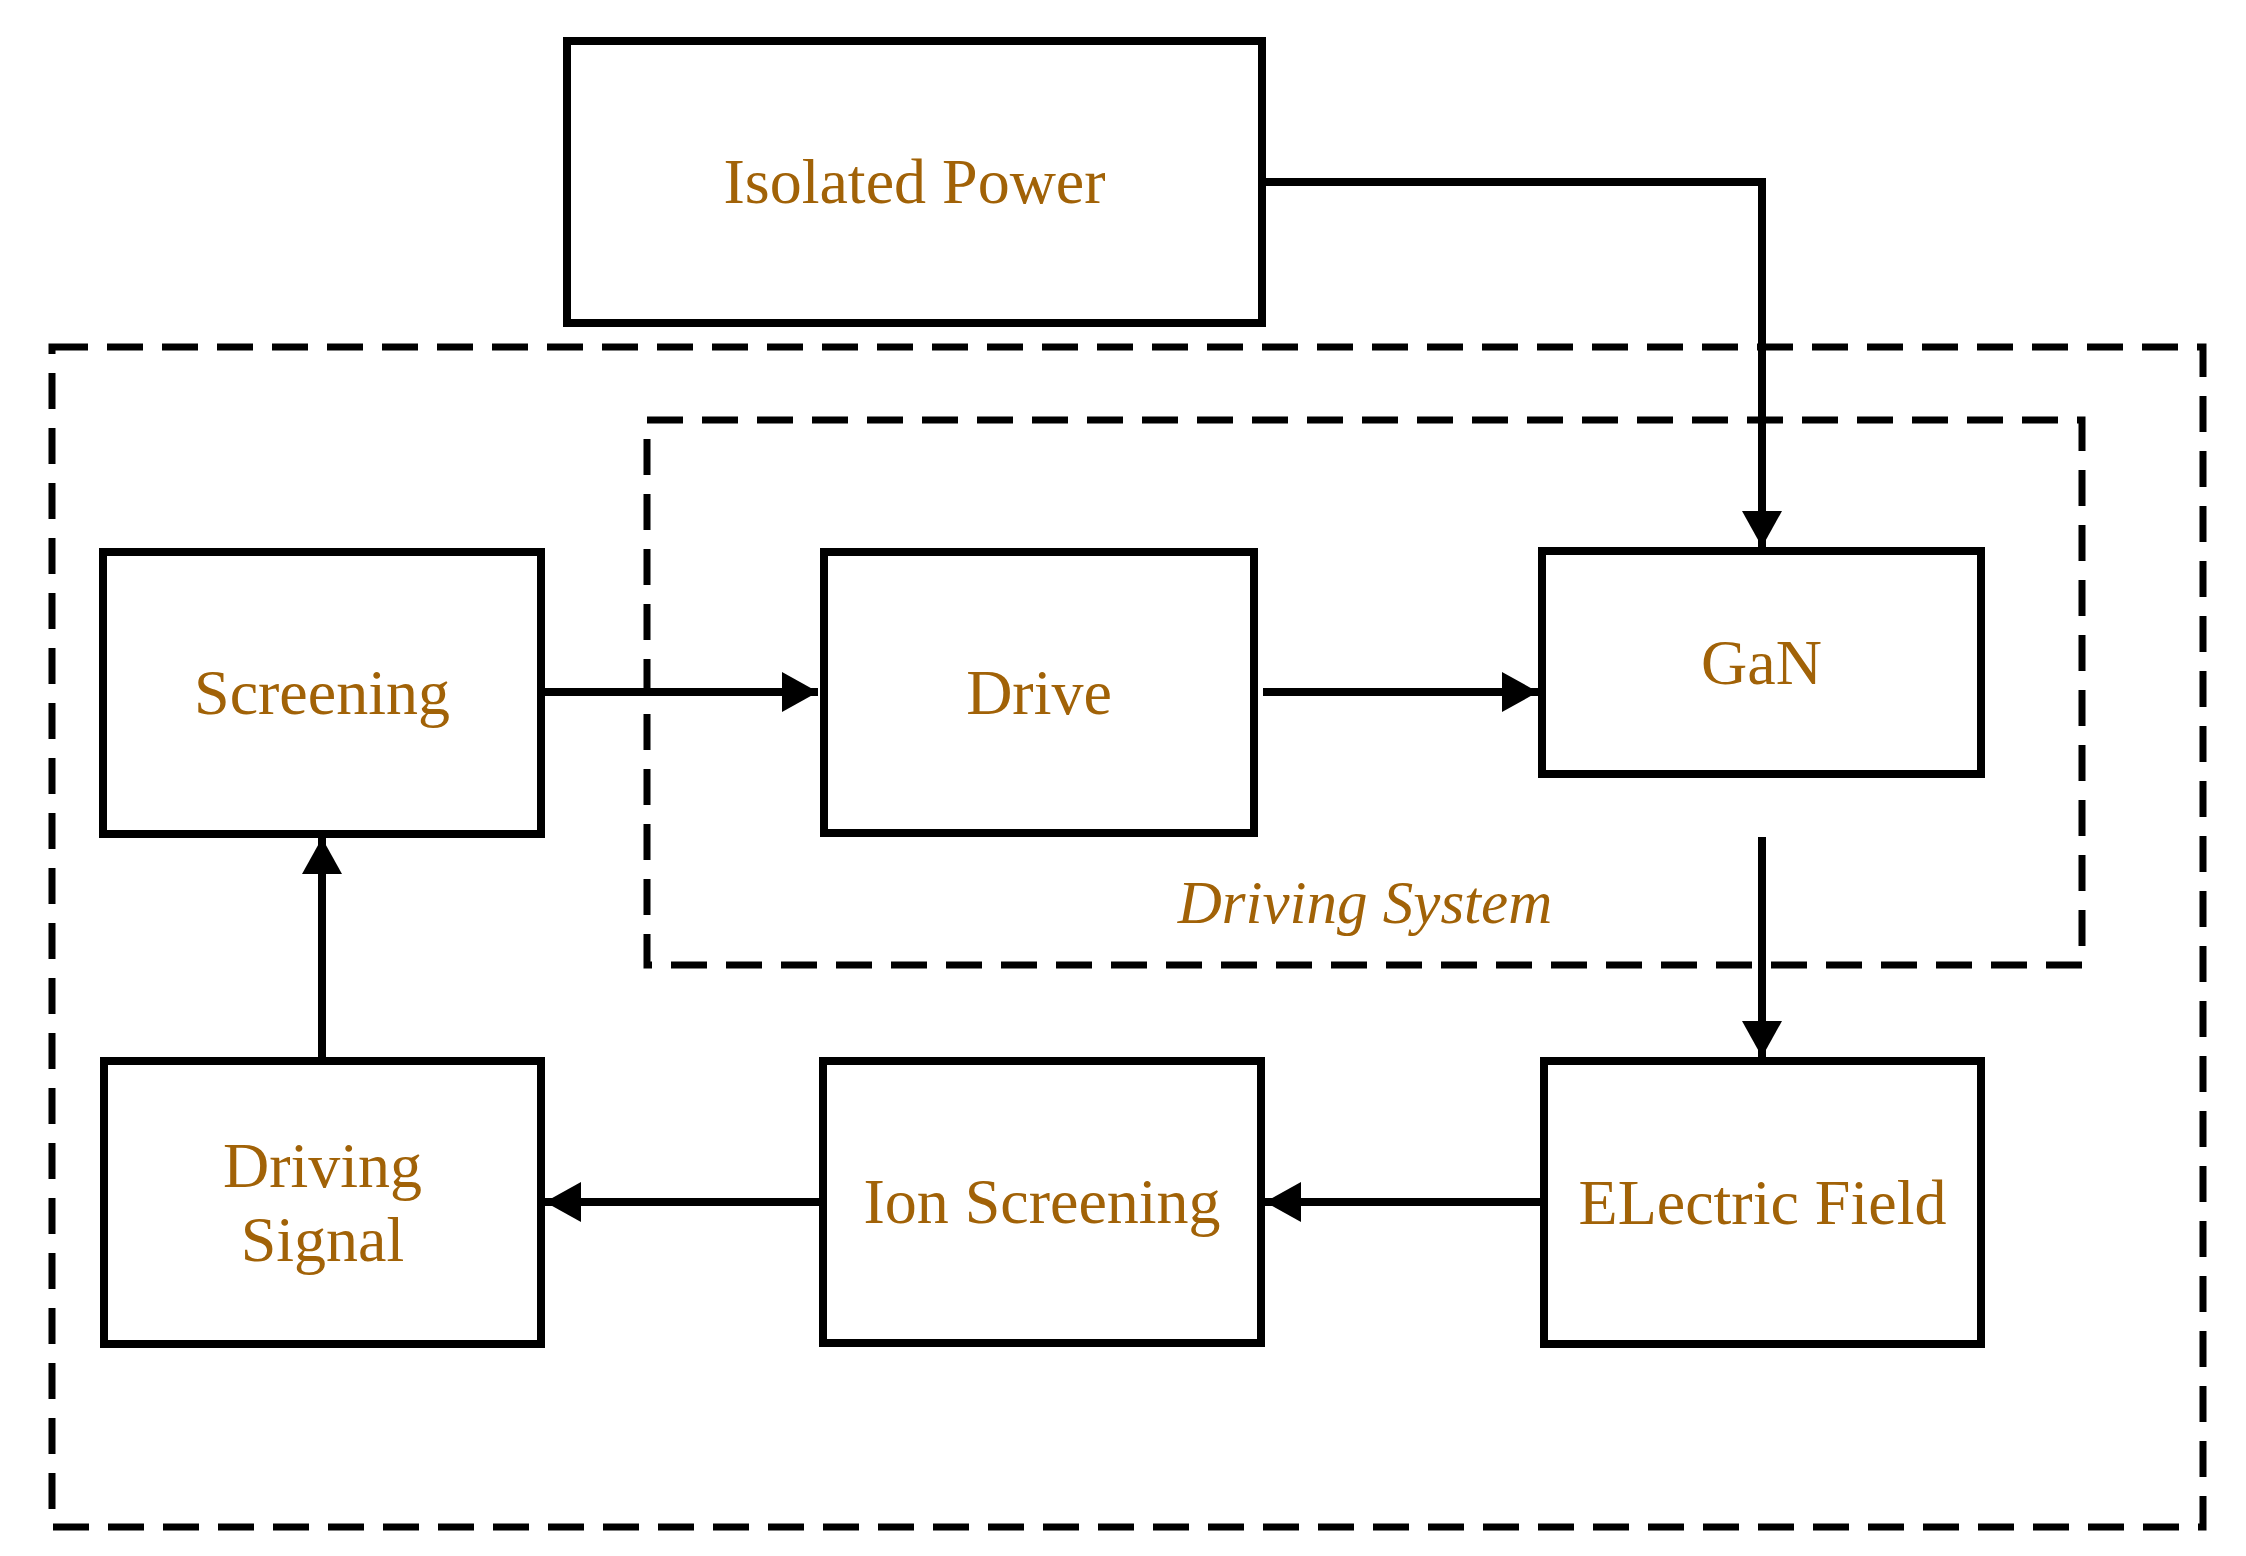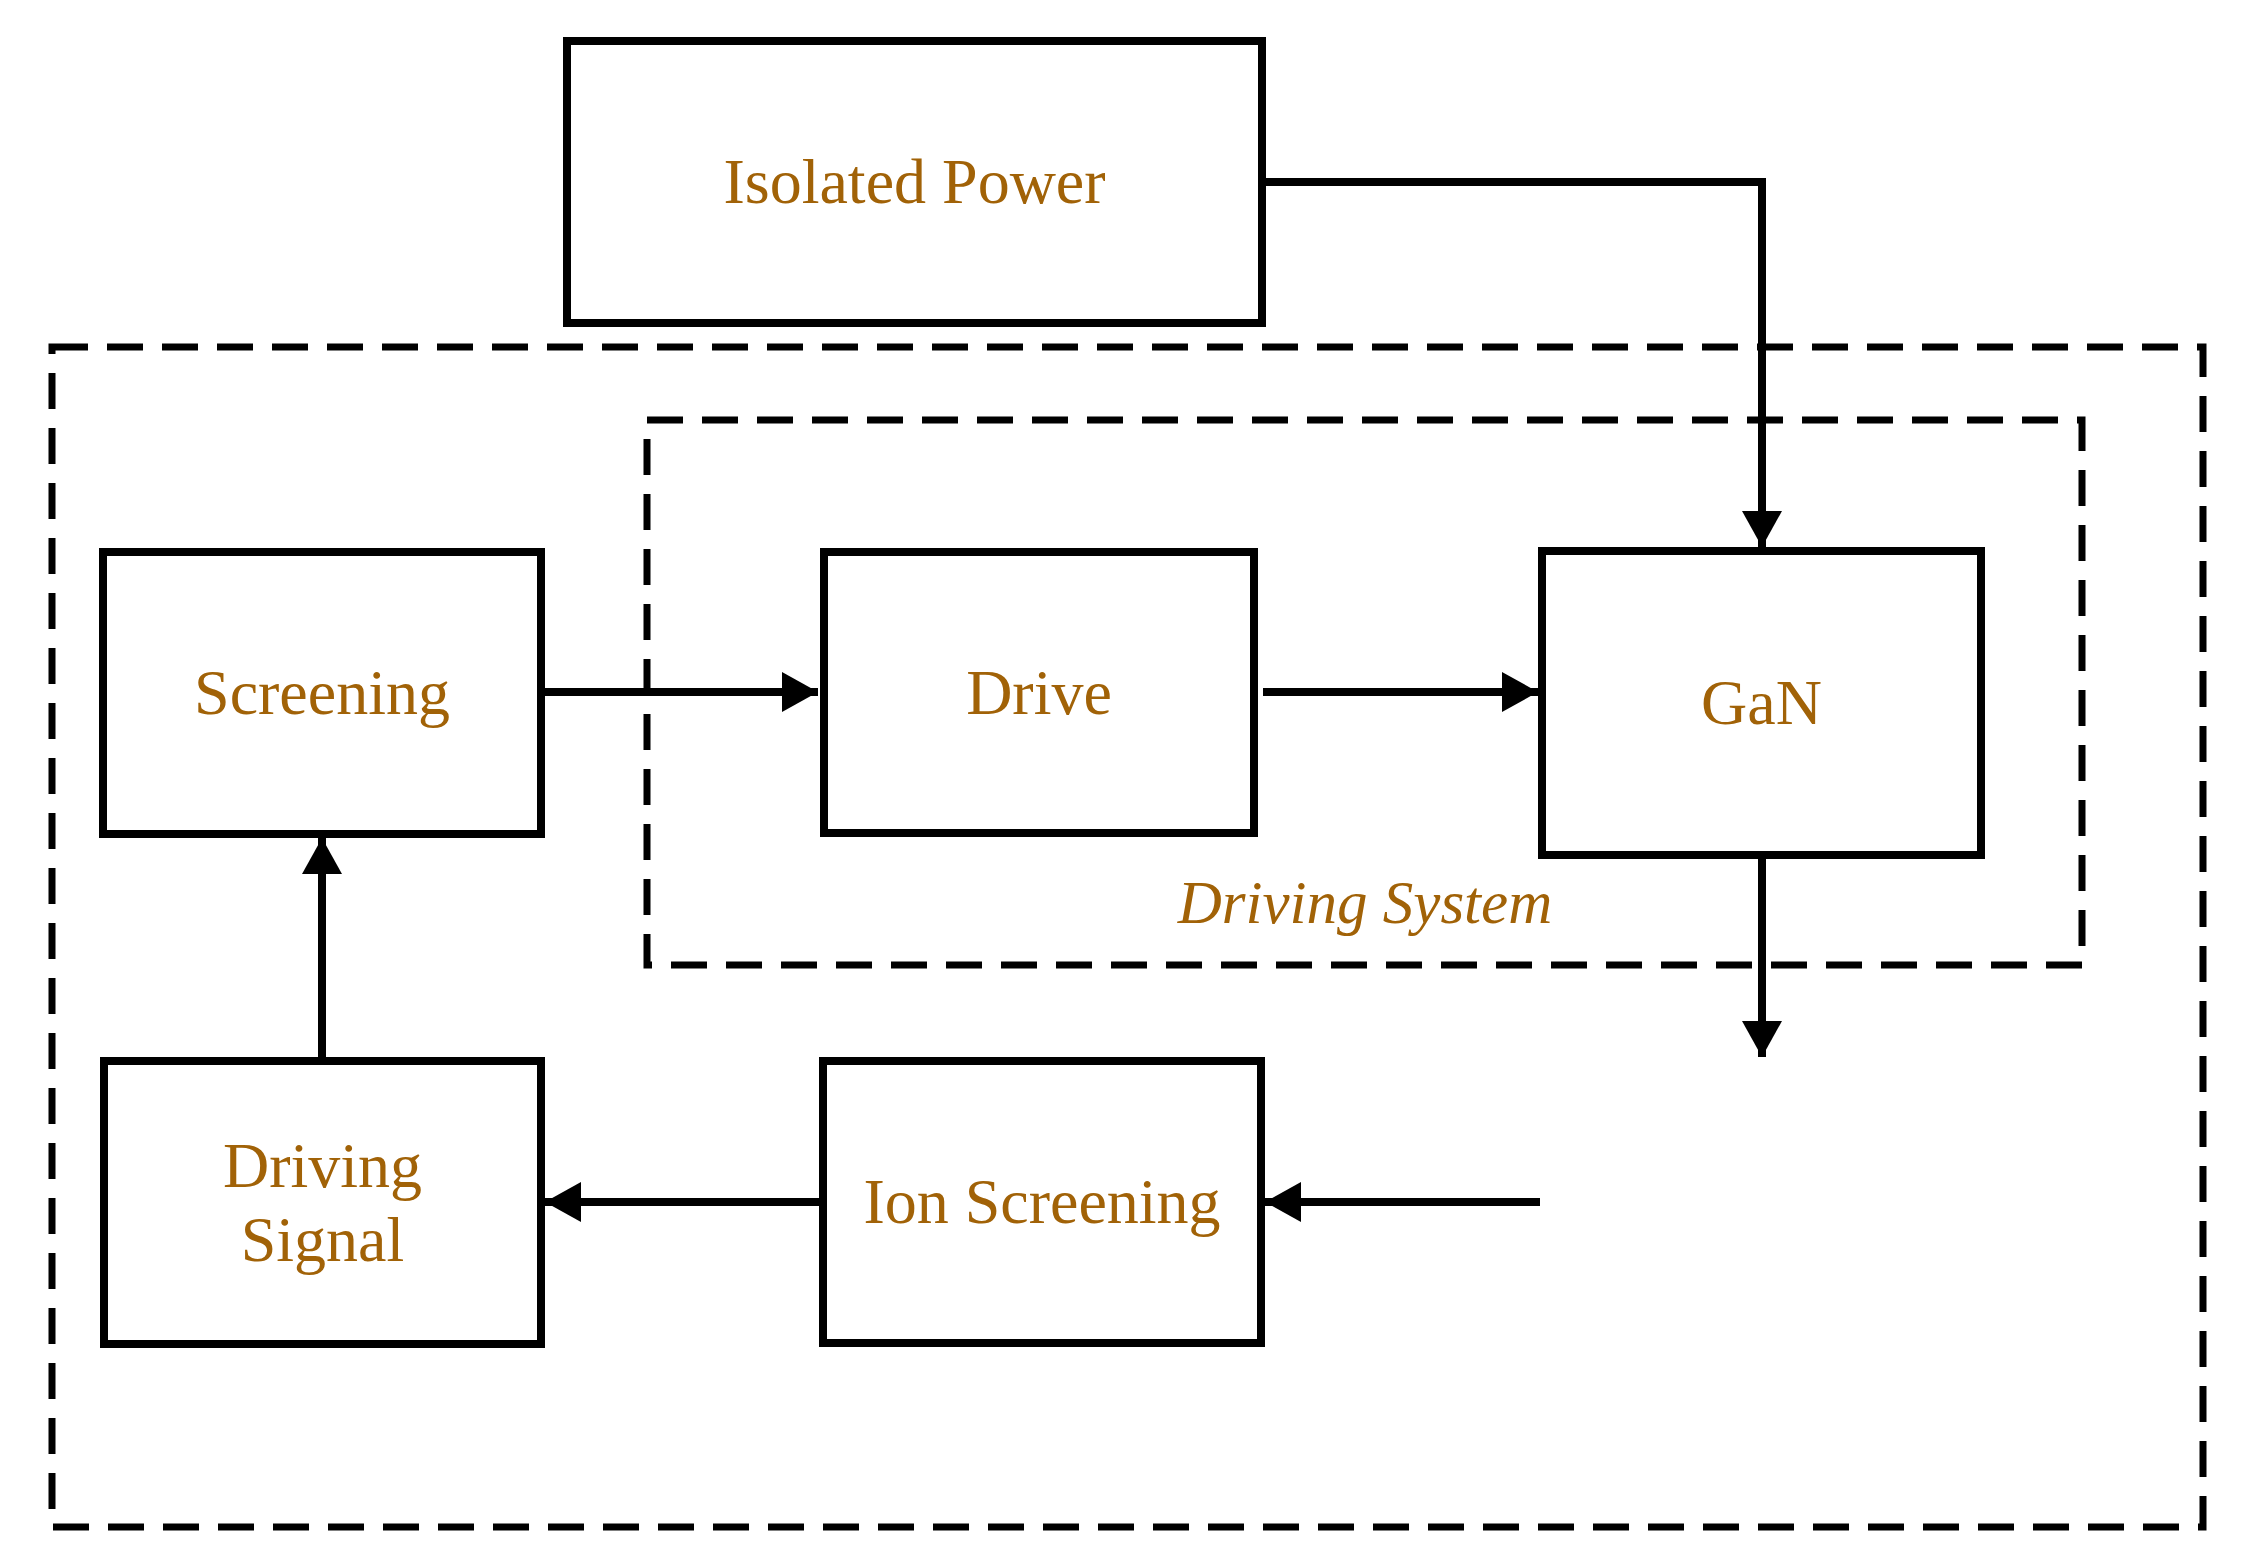--- a/index.html
+++ b/index.html
@@ -33,21 +33,21 @@
     align-items: center;
     justify-content: center;
     text-align: center;
     font-size: 64px;
     line-height: 1.15;
     z-index: 2;
   }
   .node-isolated-power { left: 563px; top: 37px;  width: 703px; height: 290px; }
   .node-controller     { left: 99px;  top: 548px; width: 446px; height: 290px; }
   .node-drive          { left: 820px; top: 548px; width: 438px; height: 289px; }
-  .node-gan            { left: 1538px;top: 547px; width: 447px; height: 312px; }
+  .node-gan            { left: 1538px;top: 547px; width: 447px; height: 231px; }
   .node-feedback       { left: 100px; top: 1057px;width: 445px; height: 291px; }
   .node-ion            { left: 819px; top: 1057px;width: 446px; height: 290px; }
   .node-efield         { left: 1540px;top: 1057px;width: 445px; height: 291px; }
   .group-label {
     position: absolute;
     transform: translateX(-50%);
     font-size: 61px;
     line-height: 1;
     white-space: nowrap;
     z-index: 2;
@@ -101,17 +101,20 @@
     <div>
       <span>Driving</span>
       <span>Signal</span>
     </div>
   </div>
 
   <div class="node node-ion">
     <span>Ion Screening</span>
   </div>
 
+  <div class="node node-efield">
+    <span>ELectric Field</span>
+  </div>
 
   <div class="group-label label-driving-system">Driving System</div>
 
 
 </div>
 
 </body></html>

